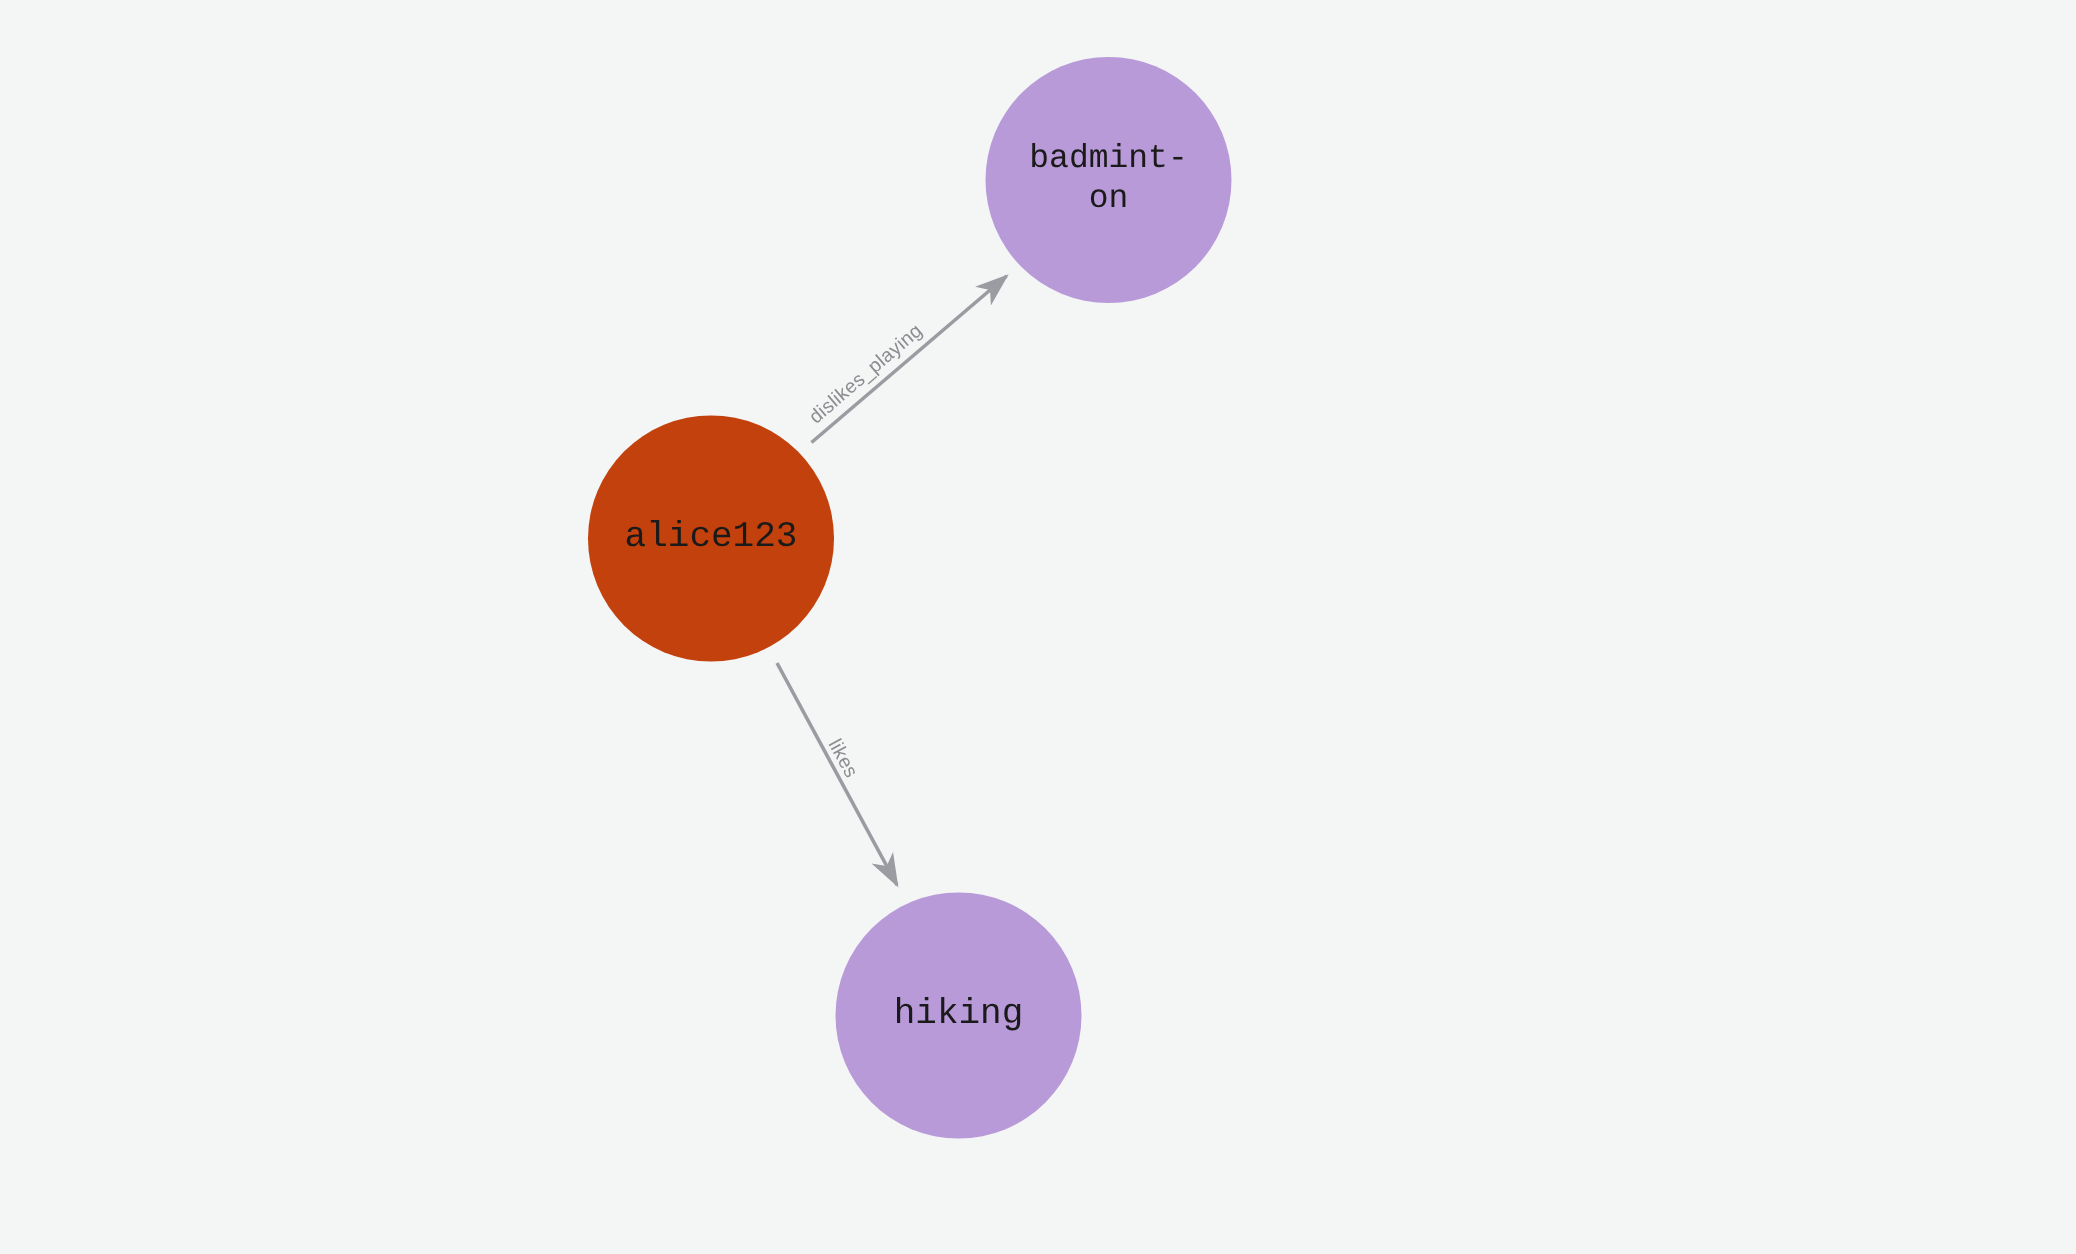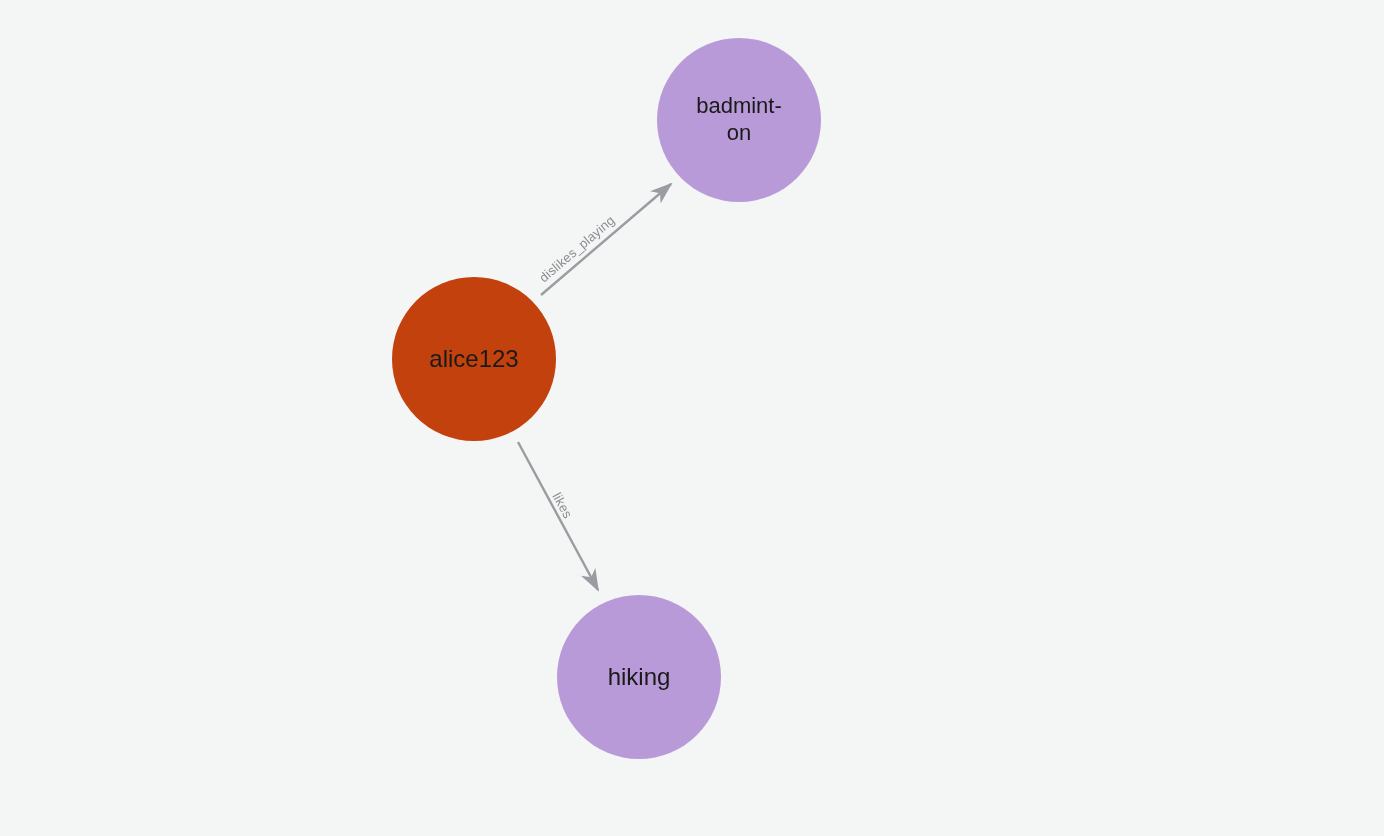--- a/index.html
+++ b/index.html
@@ -35,20 +35,21 @@
     box-sizing: border-box;
     text-align: center;
     line-height: 1.22;
     color: #1a1a1a;
     user-select: none;
   }
   .node-label {
     display: block;
     white-space: pre-line;
     padding: 0 6px;
+    font-family: Liberation Mono, monospace;
   }
   .edge-label {
     position: absolute;
     color: #8b8d91;
     font-size: 13px;
     letter-spacing: 0.2px;
     white-space: nowrap;
     transform-origin: 0 50%;
     user-select: none;
   }

